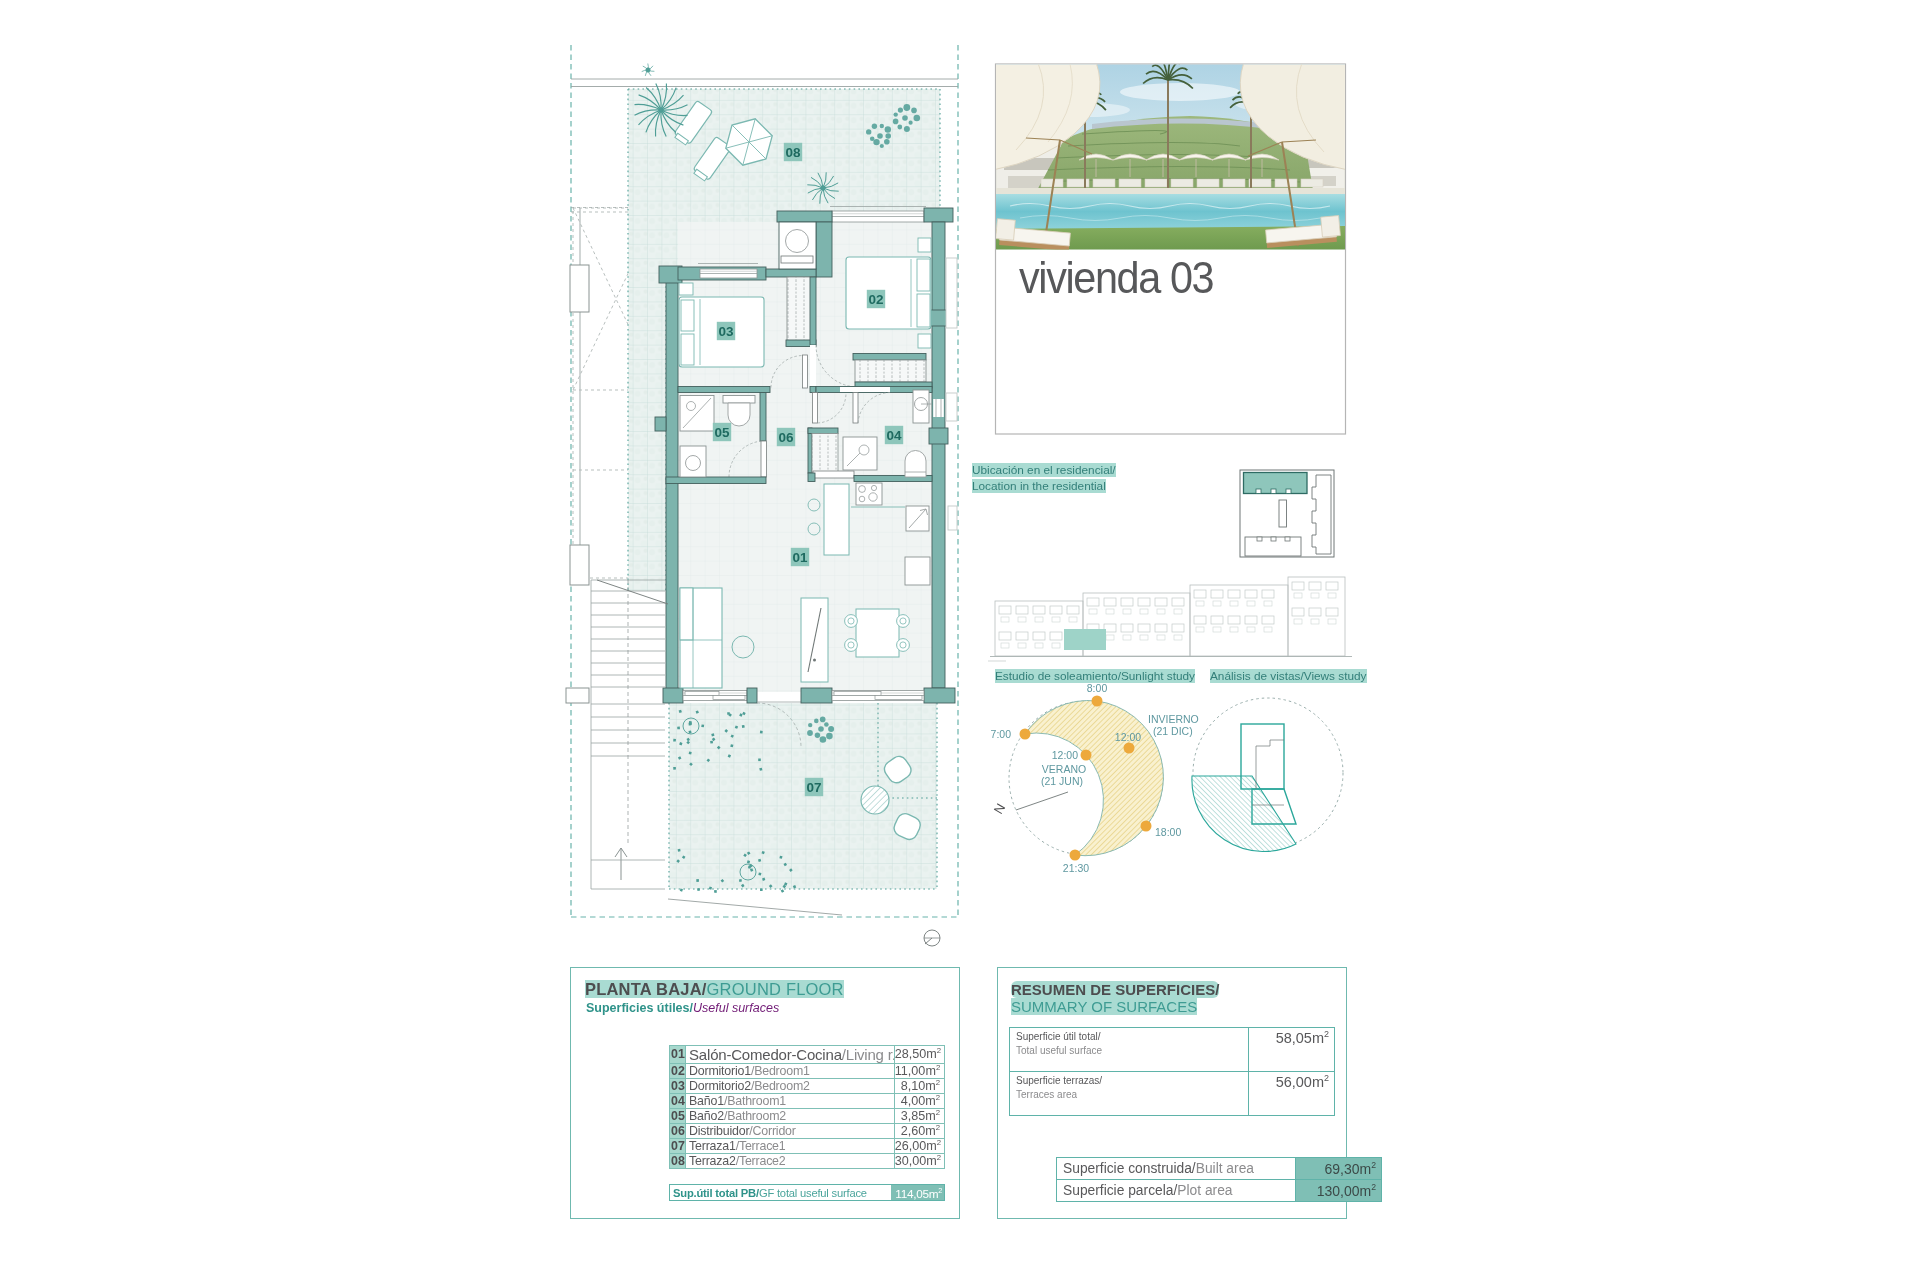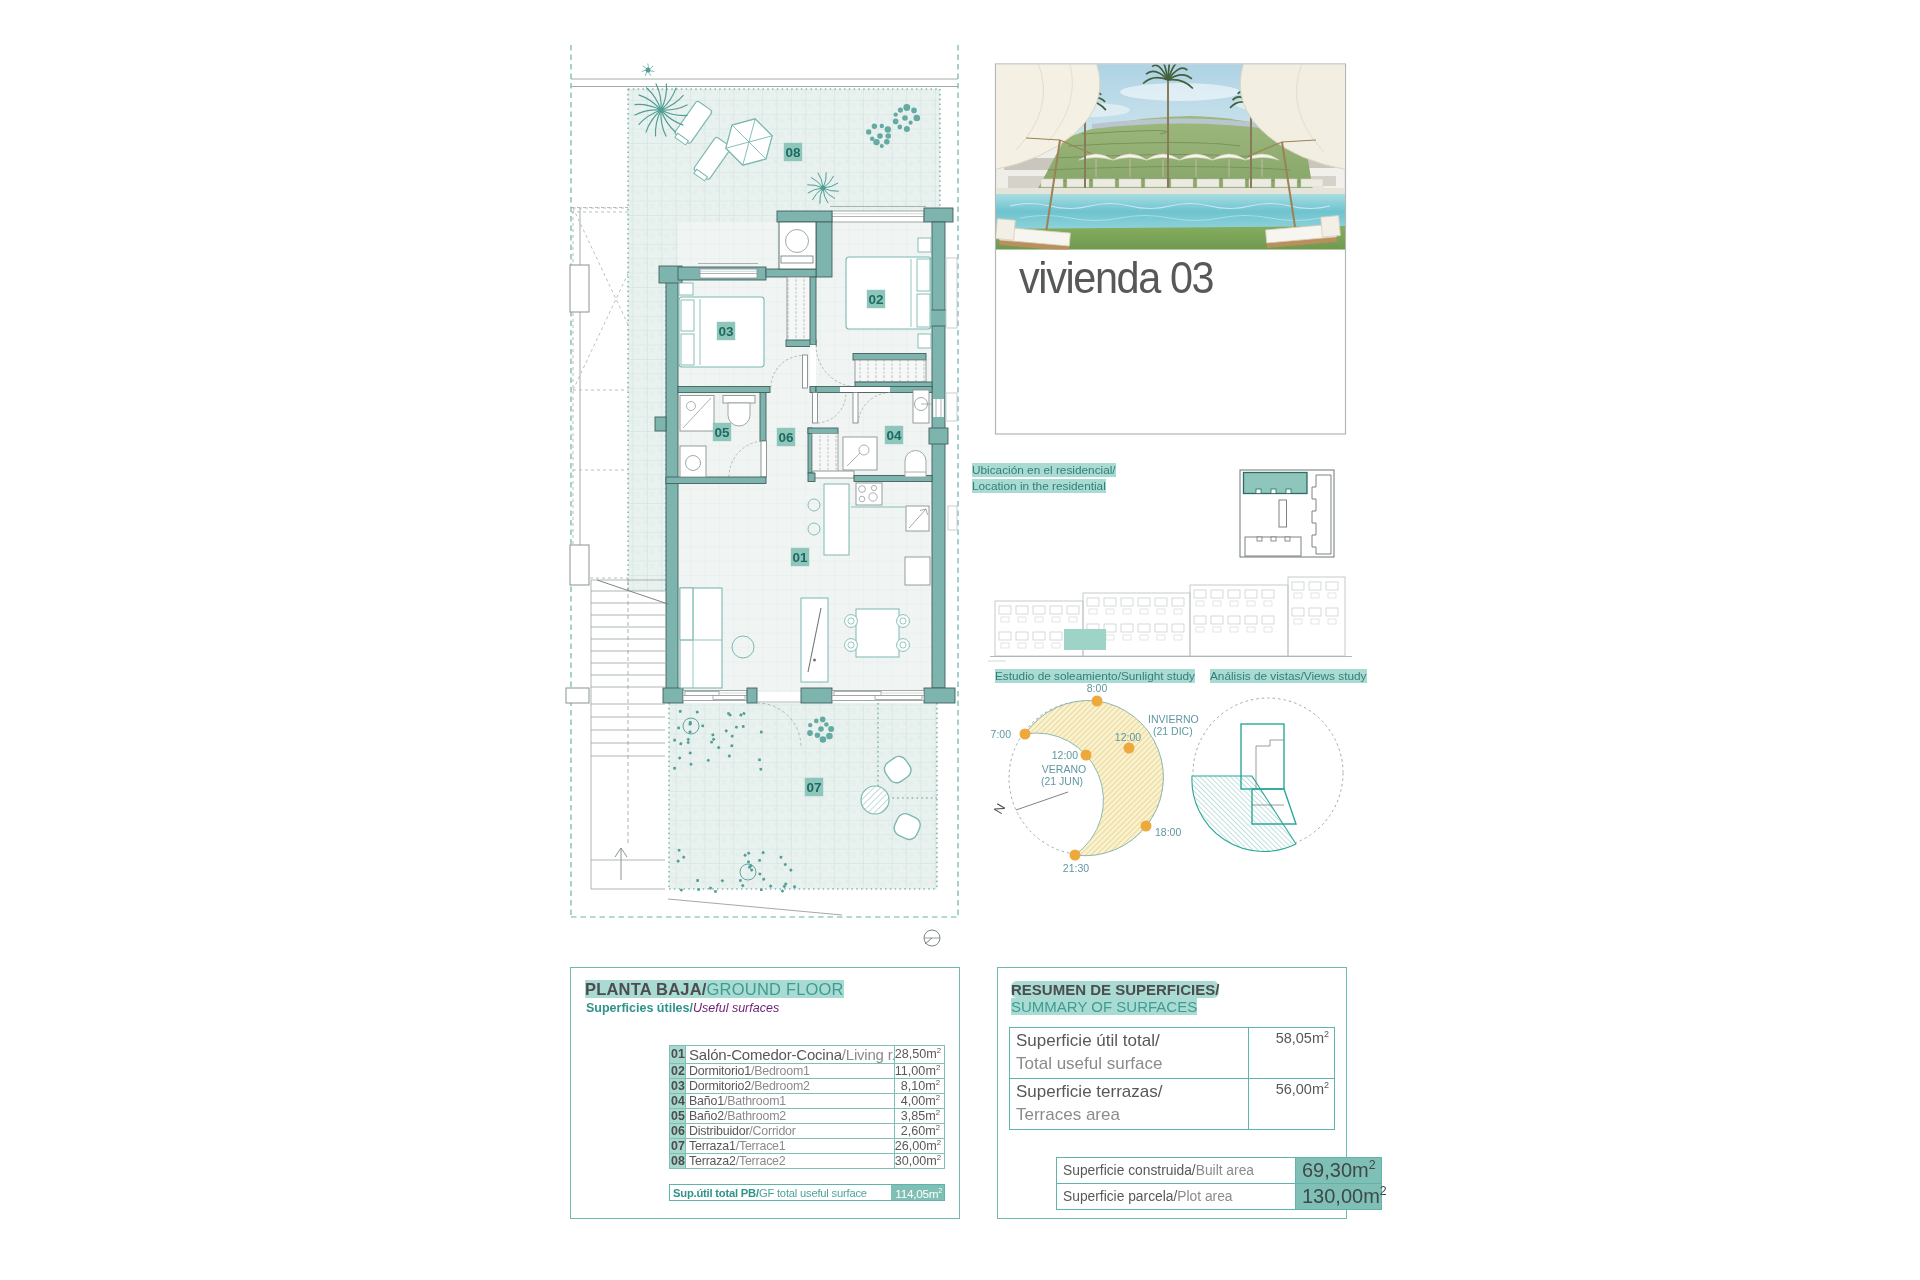--- a/index.html
+++ b/index.html
@@ -22,28 +22,28 @@
 table.rooms td.nm .en{color:#8b8b8d;}
 table.rooms td.val{width:45px;text-align:right;padding:0 4px 0 0;font-size:12.6px;}
 table.rooms tr.r1 td.nm{font-size:15px;letter-spacing:-0.2px;}
 #total{position:absolute;left:98px;top:216px;width:274px;height:15px;border:1.2px solid #5fb3a9;
   font-size:11.2px;display:flex;white-space:nowrap;}
 #total .lab{flex:1;padding:1.5px 0 0 3px;color:#2f938a;font-weight:bold;white-space:nowrap;letter-spacing:-0.2px;}
 #total .lab .gf{font-weight:normal;color:#4aa49b;}
 #total .tv{flex:none;width:51px;background:#7fbfb5;color:#ffffff;text-align:right;padding:1.5px 2px 0 0;font-size:11.8px;letter-spacing:-0.3px;}
 
 table.sum{border-collapse:collapse;table-layout:fixed;width:324px;position:absolute;left:11px;top:59px;}
-table.sum td{border:1px solid #5fb3a9;font-size:17px;color:#58585a;vertical-align:top;padding:2px 6px;}
+table.sum td{border:1px solid #5fb3a9;font-size:10px;color:#58585a;vertical-align:top;padding:2px 6px;}
 table.sum td.lab{width:226px;height:39px;line-height:1.35;}
 table.sum td.lab .l2{color:#8b8b8d;}
 table.sum td.val{width:74px;text-align:right;font-size:14.5px;padding-right:5px;}
 table.sum2{border-collapse:collapse;table-layout:fixed;width:324px;position:absolute;left:18px;top:189px;margin-left:40px;}
 table.sum2 td{border:1px solid #5fb3a9;font-size:13.8px;color:#58585a;padding:1px 6px;height:19px;white-space:nowrap;}
 table.sum2 td.lab{width:226px;}
-table.sum2 td.val{width:74px;background:#7fbfb5;color:#3c4a48;font-size:20px;padding-right:5px;}
+table.sum2 td.val{width:74px;text-align:right;background:#7fbfb5;color:#3c4a48;font-size:14px;padding-right:5px;}
 </style></head>
 <body>
 <div id="page">
 <svg width="1920" height="1280" viewBox="0 0 1920 1280">
 <defs>
 <clipPath id="photoclip">
           <rect x="996" y="64.5" width="349" height="185"></rect>
         </clipPath>
 <linearGradient id="sky" x1="0" y1="0" x2="0" y2="1">
  <stop offset="0" stop-color="#aed3e4"></stop>

